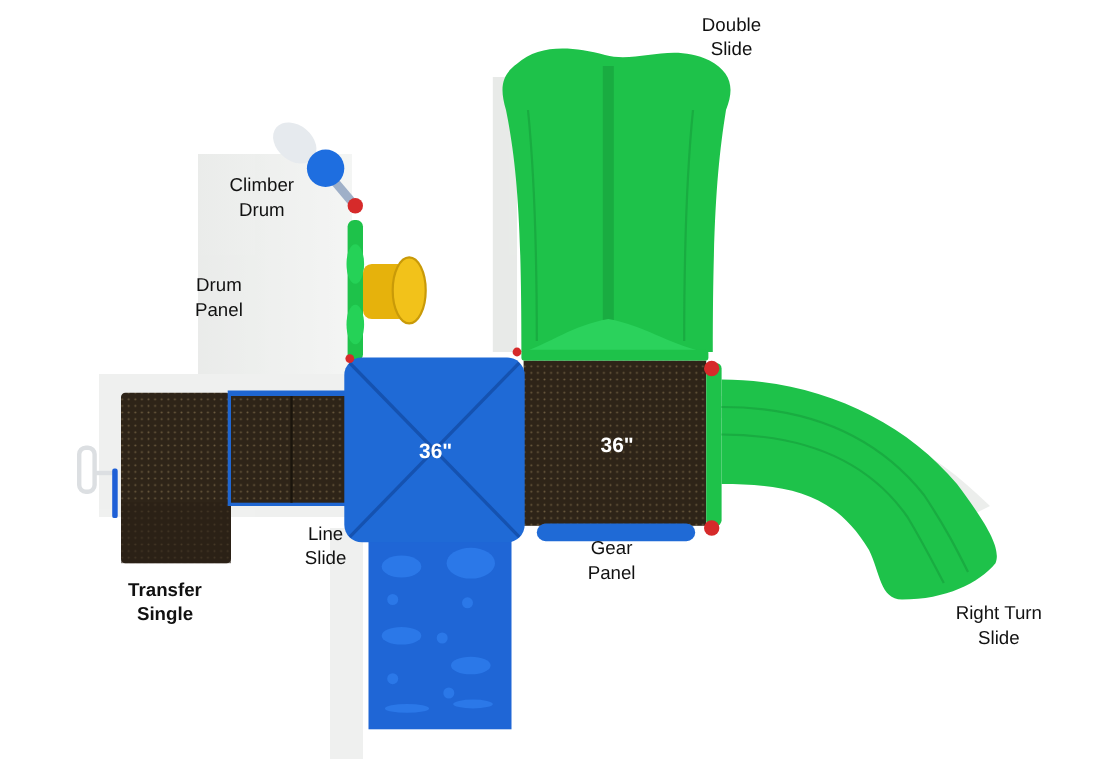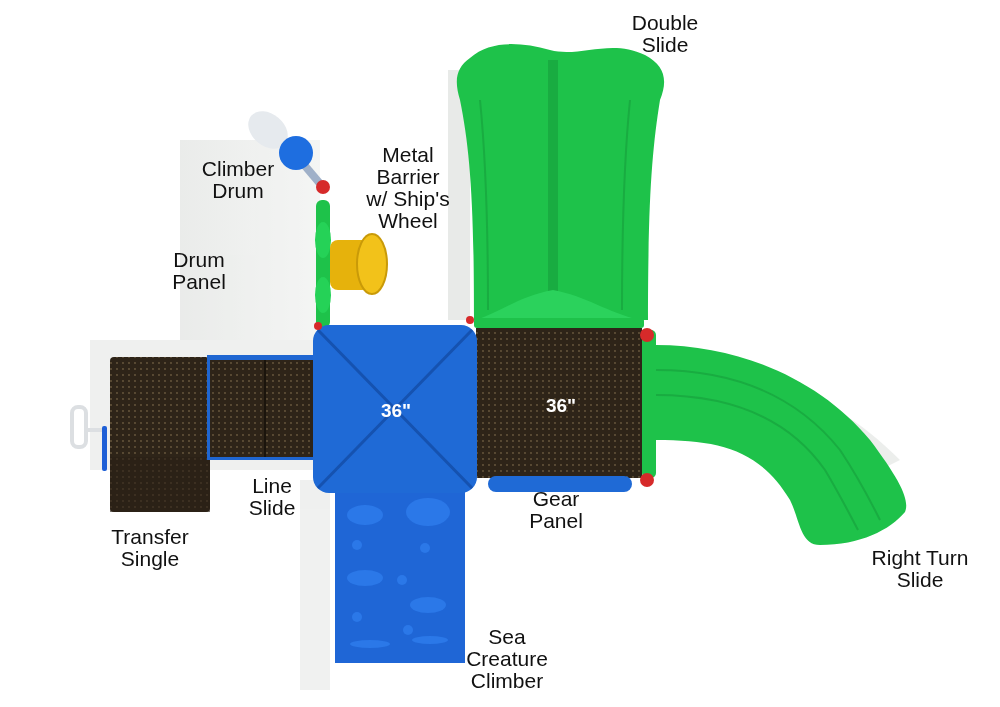--- a/index.html
+++ b/index.html
@@ -2,21 +2,21 @@
 <html><head>
 <meta charset="utf-8">
 <style>
   html, body { margin:0; padding:0; background:#ffffff; }
   #stage {
     position:relative; width:1000px; height:707px; overflow:hidden;
     background:#ffffff;
     font-family:"Liberation Sans", sans-serif;
   }
   .label {
-    position:absolute; color:#111; font-size:21px; line-height:22px;
+    position:absolute; color:#111; font-size:17px; line-height:22px;
     text-align:center; white-space:nowrap; transform:translateX(-50%);
   }
   .label span { display:block; }
   .dim {
     position:absolute; color:#fff; font-weight:bold; font-size:19px;
     transform:translate(-50%,-50%);
   }
   svg { position:absolute; left:0; top:0; }
 </style>
 </head>
@@ -133,45 +133,34 @@
   <div class="dim" style="left:561px; top:406px;">36"</div>
 
   <div class="label" style="left:665px; top:12px;">
     <span>Double</span>
     <span>Slide</span>
   </div>
   <div class="label" style="left:238px; top:158px;">
     <span>Climber</span>
     <span>Drum</span>
   </div>
-  <div class="label" style="left:408px; top:144px;">
-    <span>Metal</span>
-    <span>Barrier</span>
-    <span>w/ Ship's</span>
-    <span>Wheel</span>
-  </div>
   <div class="label" style="left:199px; top:249px;">
     <span>Drum</span>
     <span>Panel</span>
   </div>
-  <div class="label" style="left:150px; top:526px;">
+  <div class="label" style="left:150px; top:526px;font-weight:bold;">
     <span>Transfer</span>
     <span>Single</span>
   </div>
-  <div class="label" style="left:272px; top:475px;">
+  <div class="label" style="left:296px; top:475px;">
     <span>Line</span>
     <span>Slide</span>
   </div>
   <div class="label" style="left:556px; top:488px;">
     <span>Gear</span>
     <span>Panel</span>
   </div>
-  <div class="label" style="left:507px; top:626px;">
-    <span>Sea</span>
-    <span>Creature</span>
-    <span>Climber</span>
-  </div>
-  <div class="label" style="left:908px; top:547px;margin-left:12px;">
+  <div class="label" style="left:908px; top:547px;">
     <span>Right Turn</span>
     <span>Slide</span>
   </div>
 
 </div>
 
 </body></html>

